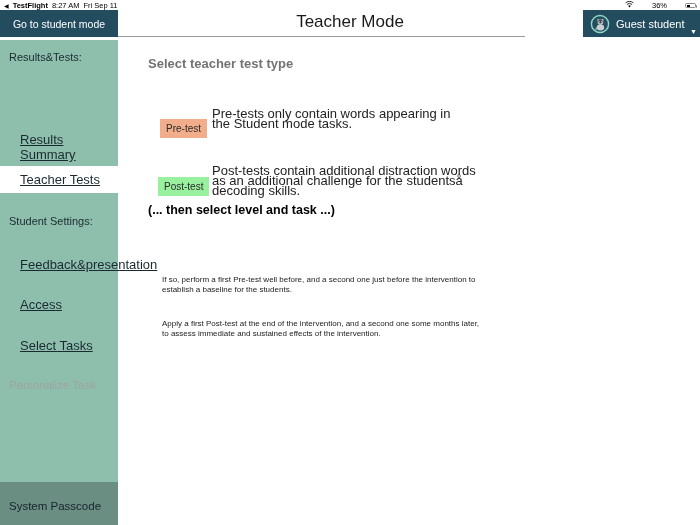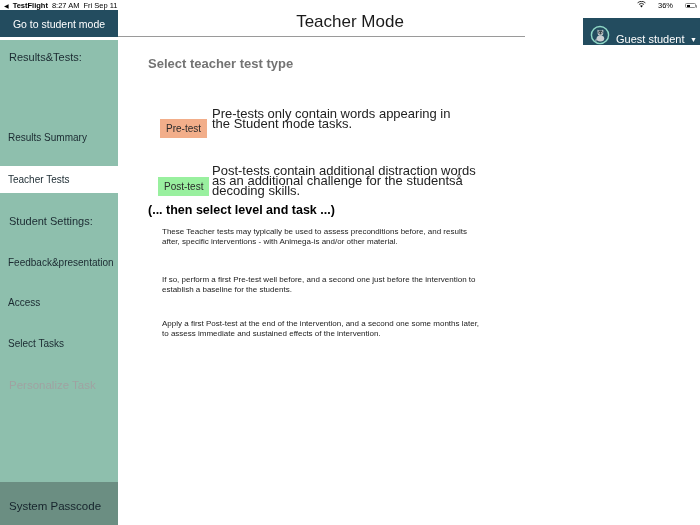--- a/index.html
+++ b/index.html
@@ -4,48 +4,48 @@
 <style>
   * { margin:0; padding:0; box-sizing:border-box; }
   html,body { width:700px; height:525px; overflow:hidden; }
   body { font-family:"Liberation Sans", sans-serif; background:#fff; }
   #app { position:relative; width:700px; height:525px; background:#fff; }
 
   
   .statusbar { position:absolute; left:0; top:0; width:700px; height:10px;
                font-size:7.5px; color:#000; }
   .sb-left { position:absolute; left:4px; top:1px; display:flex; align-items:center; gap:4px; }
-  .sb-right { position:absolute; right:4px; top:1px; display:flex; align-items:center; gap:12px;text-align:center; }
+  .sb-right { position:absolute; right:4px; top:1px; display:flex; align-items:center; gap:18px;text-align:center; }
   .back-icon { font-size:6px; }
   .sb-bold { font-weight:bold; }
   .battery { position:relative; width:11px; height:5px; border:1px solid #8a8a8a;
              border-radius:1.5px; display:inline-block; }
   .battery-fill { position:absolute; left:0.5px; top:0.5px; bottom:0.5px; width:36%; background:#000; }
   .battery-nub { position:absolute; right:-2px; top:1px; width:1.5px; height:2.5px; background:#8a8a8a; border-radius:0 1px 1px 0; }
 
   
   .page-title { position:absolute; left:0; top:12px; width:700px; text-align:center;
                 font-size:17px; color:#1a1a1a; }
   .title-underline { position:absolute; left:118px; top:36px; width:407px; height:1px; background:#9a9a9a; }
 
   .btn-dark { background:#234C5F; color:#fff; border:none; cursor:pointer; }
   .student-mode-btn { position:absolute; left:0; top:10px; width:118px; height:27px;
                       font-size:10.5px; display:flex; align-items:center; justify-content:center;
                       font-family:"Liberation Sans", sans-serif; }
   .user-btn { position:absolute; left:583px; top:10px; width:117px; height:27px;
-              display:flex; align-items:flex-end; gap:6px; padding-left:7px;
-              font-size:11px; font-family:"Liberation Sans", sans-serif;margin-top:8px; }
+              display:flex; align-items:center; gap:6px; padding-left:7px;
+              font-size:11px; font-family:"Liberation Sans", sans-serif; }
   .user-caret { position:absolute; right:3px; bottom:2px; font-size:7px; color:#fff; }
   .avatar { width:20px; height:20px; flex:0 0 20px; }
 
   
   .sidebar { position:absolute; left:0; top:40px; width:118px; height:485px; background:#8EBFAD; }
   .sb-item { position:absolute; left:0; width:118px; color:#1b2a31; cursor:pointer; }
   .sb-section { font-size:11px; padding-left:9px; cursor:default; }
-  .sb-link { font-size:10px; padding-left:8px; }
+  .sb-link { font-size:13px; padding-left:20px;text-decoration:underline; }
   .sb-selected { top:126px; height:27px; background:#fff; display:flex; align-items:center; }
   .sb-disabled { font-size:11.5px; padding-left:9px; color:#A49B9F; opacity:0.8; }
   .sb-footer { position:absolute; left:0; bottom:0; width:118px; height:43px; background:#6B8E82; cursor:pointer; }
   .sb-footer-label { position:absolute; left:9px; top:18px; font-size:11.5px; color:#16242c; }
 
   
   .main-heading { position:absolute; left:148px; top:56px; font-size:13px; font-weight:bold; color:#737373; }
   .sub-heading  { position:absolute; left:148px; top:203px; font-size:12.5px; font-weight:bold; color:#000; }
   .test-btn { position:absolute; border:none; border-radius:0; font-size:10px; color:#2b2b2b;
               padding:4px 6px; cursor:pointer; font-family:"Liberation Sans", sans-serif; }
@@ -128,17 +128,16 @@
   <div class="main-heading">Select teacher test type</div>
 
   <div class="desc pretest-desc">Pre-tests only contain words appearing in the Student mode tasks.</div>
   <button class="test-btn pretest-btn">Pre-test</button>
 
   <div class="desc posttest-desc">Post-tests contain additional distraction words as an additional challenge for the studentså decoding skills.</div>
   <button class="test-btn posttest-btn">Post-test</button>
 
   <div class="sub-heading">(... then select level and task ...)</div>
 
-  <div class="para para1">These Teacher tests may typically be used to assess preconditions before, and results after, specific interventions - with Animega-is and/or other material.</div>
   <div class="para para2">If so, perform a first Pre-test well before, and a second one just before the intervention to establish a baseline for the students.</div>
   <div class="para para3">Apply a first Post-test at the end of the intervention, and a second one some months later, to assess immediate and sustained effects of the intervention.</div>
 
 </div>
 
 </body></html>

